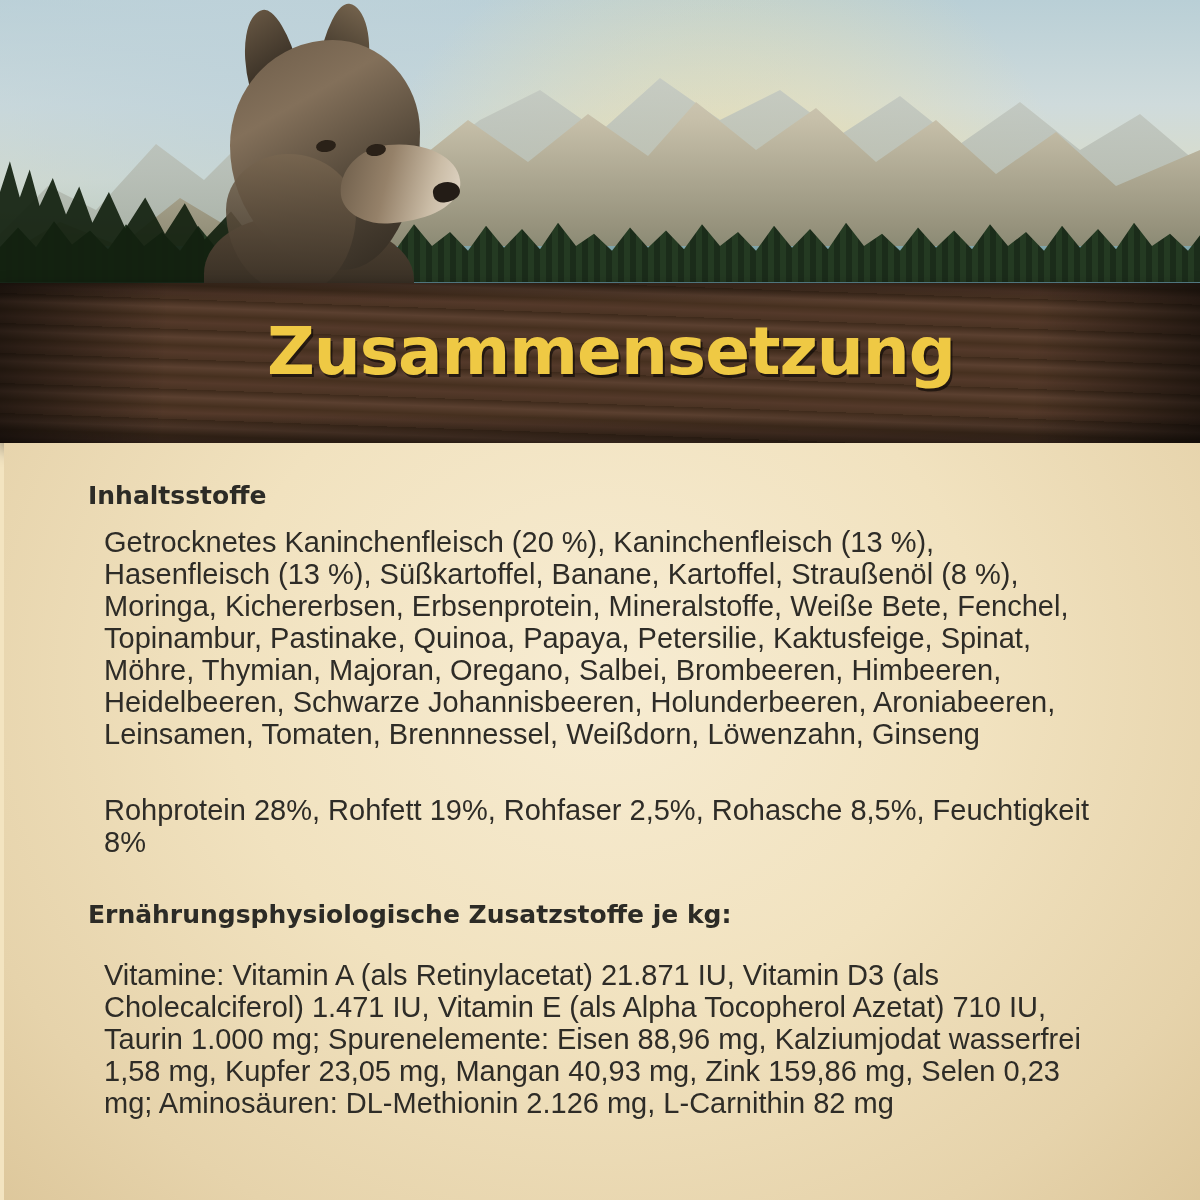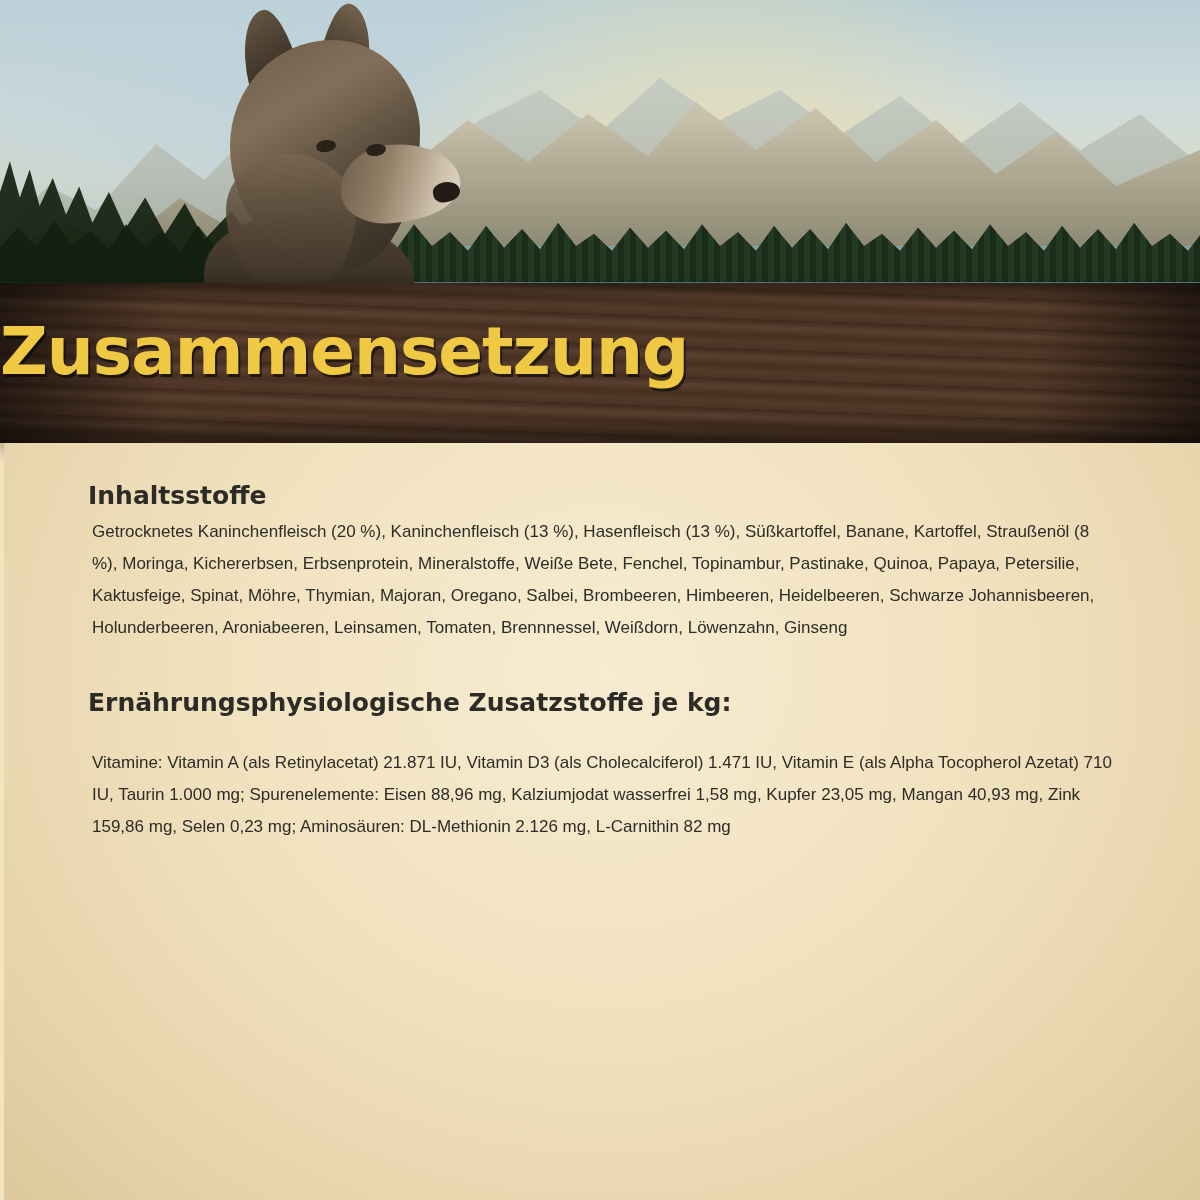--- a/index.html
+++ b/index.html
@@ -201,26 +201,28 @@
     content: "";
     position: absolute;
     left: 0; top: 0; right: 0; bottom: 0;
     background:
       linear-gradient(92deg, rgba(0,0,0,.55) 0%, rgba(0,0,0,0) 14%, rgba(0,0,0,0) 86%, rgba(0,0,0,.55) 100%);
   }
   .wood-title {
     position: absolute;
     left: 0; right: 0;
     top: 30px;
+    text-align: center;
     font-family: "DejaVu Sans", sans-serif;
     font-weight: bold;
     font-size: 66px;
     letter-spacing: -1px;
     color: #efc944;
     text-shadow: 2px 3px 0 rgba(0,0,0,.55);
+    padding-left: 22px;
   }
 
   
   .body-wrap {
     position: absolute;
     left: 4px;
     top: 443px;
     width: 1200px;
     height: 768px;
     background:
@@ -231,22 +233,22 @@
   }
   h2 {
     margin: 0 0 6px 0;
     font-family: "DejaVu Sans", sans-serif;
     font-size: 25px;
     font-weight: bold;
     color: #2c2b26;
     letter-spacing: 0px;
   }
   p.para {
-    margin: 4px;
-    font-size: 17px;
+    margin: 16px;
+    font-size: 29px;
     line-height: 32px;
     color: #2e2c27;
     font-family: "Liberation Sans", sans-serif;
   }
   .block-ingredients { margin-bottom: 44px; }
   .block-analytic { margin-bottom: 42px; }
   .block-additives h2 { margin-bottom: 30px; margin-top: 19px; }
 </style>
 </head>
 <body>
@@ -280,20 +282,21 @@
 
   <div class="body-wrap">
     <div class="body-inner">
 
       <div class="block-ingredients">
         <h2>Inhaltsstoffe</h2>
         <p class="para">Getrocknetes Kaninchenfleisch (20 %), Kaninchenfleisch (13 %), Hasenfleisch (13 %), Süßkartoffel, Banane, Kartoffel, Straußenöl (8 %), Moringa, Kichererbsen, Erbsenprotein, Mineralstoffe, Weiße Bete, Fenchel, Topinambur, Pastinake, Quinoa, Papaya, Petersilie, Kaktusfeige, Spinat, Möhre, Thymian, Majoran, Oregano, Salbei, Brombeeren, Himbeeren, Heidelbeeren, Schwarze Johannisbeeren, Holunderbeeren, Aroniabeeren, Leinsamen, Tomaten, Brennnessel, Weißdorn, Löwenzahn, Ginseng</p>
       </div>
 
       <div class="block-analytic">
+        <p class="para">Rohprotein 28%, Rohfett 19%, Rohfaser 2,5%, Rohasche 8,5%, Feuchtigkeit 8%</p>
       </div>
 
       <div class="block-additives">
         <h2>Ernährungsphysiologische Zusatzstoffe je kg:</h2>
         <p class="para">Vitamine: Vitamin A (als Retinylacetat) 21.871 IU, Vitamin D3 (als Cholecalciferol) 1.471 IU, Vitamin E (als Alpha Tocopherol Azetat) 710 IU, Taurin 1.000 mg; Spurenelemente: Eisen 88,96 mg, Kalziumjodat wasserfrei 1,58 mg, Kupfer 23,05 mg, Mangan 40,93 mg, Zink 159,86 mg, Selen 0,23 mg; Aminosäuren: DL-Methionin 2.126 mg, L-Carnithin 82 mg</p>
       </div>
 
     </div>
   </div>
 

